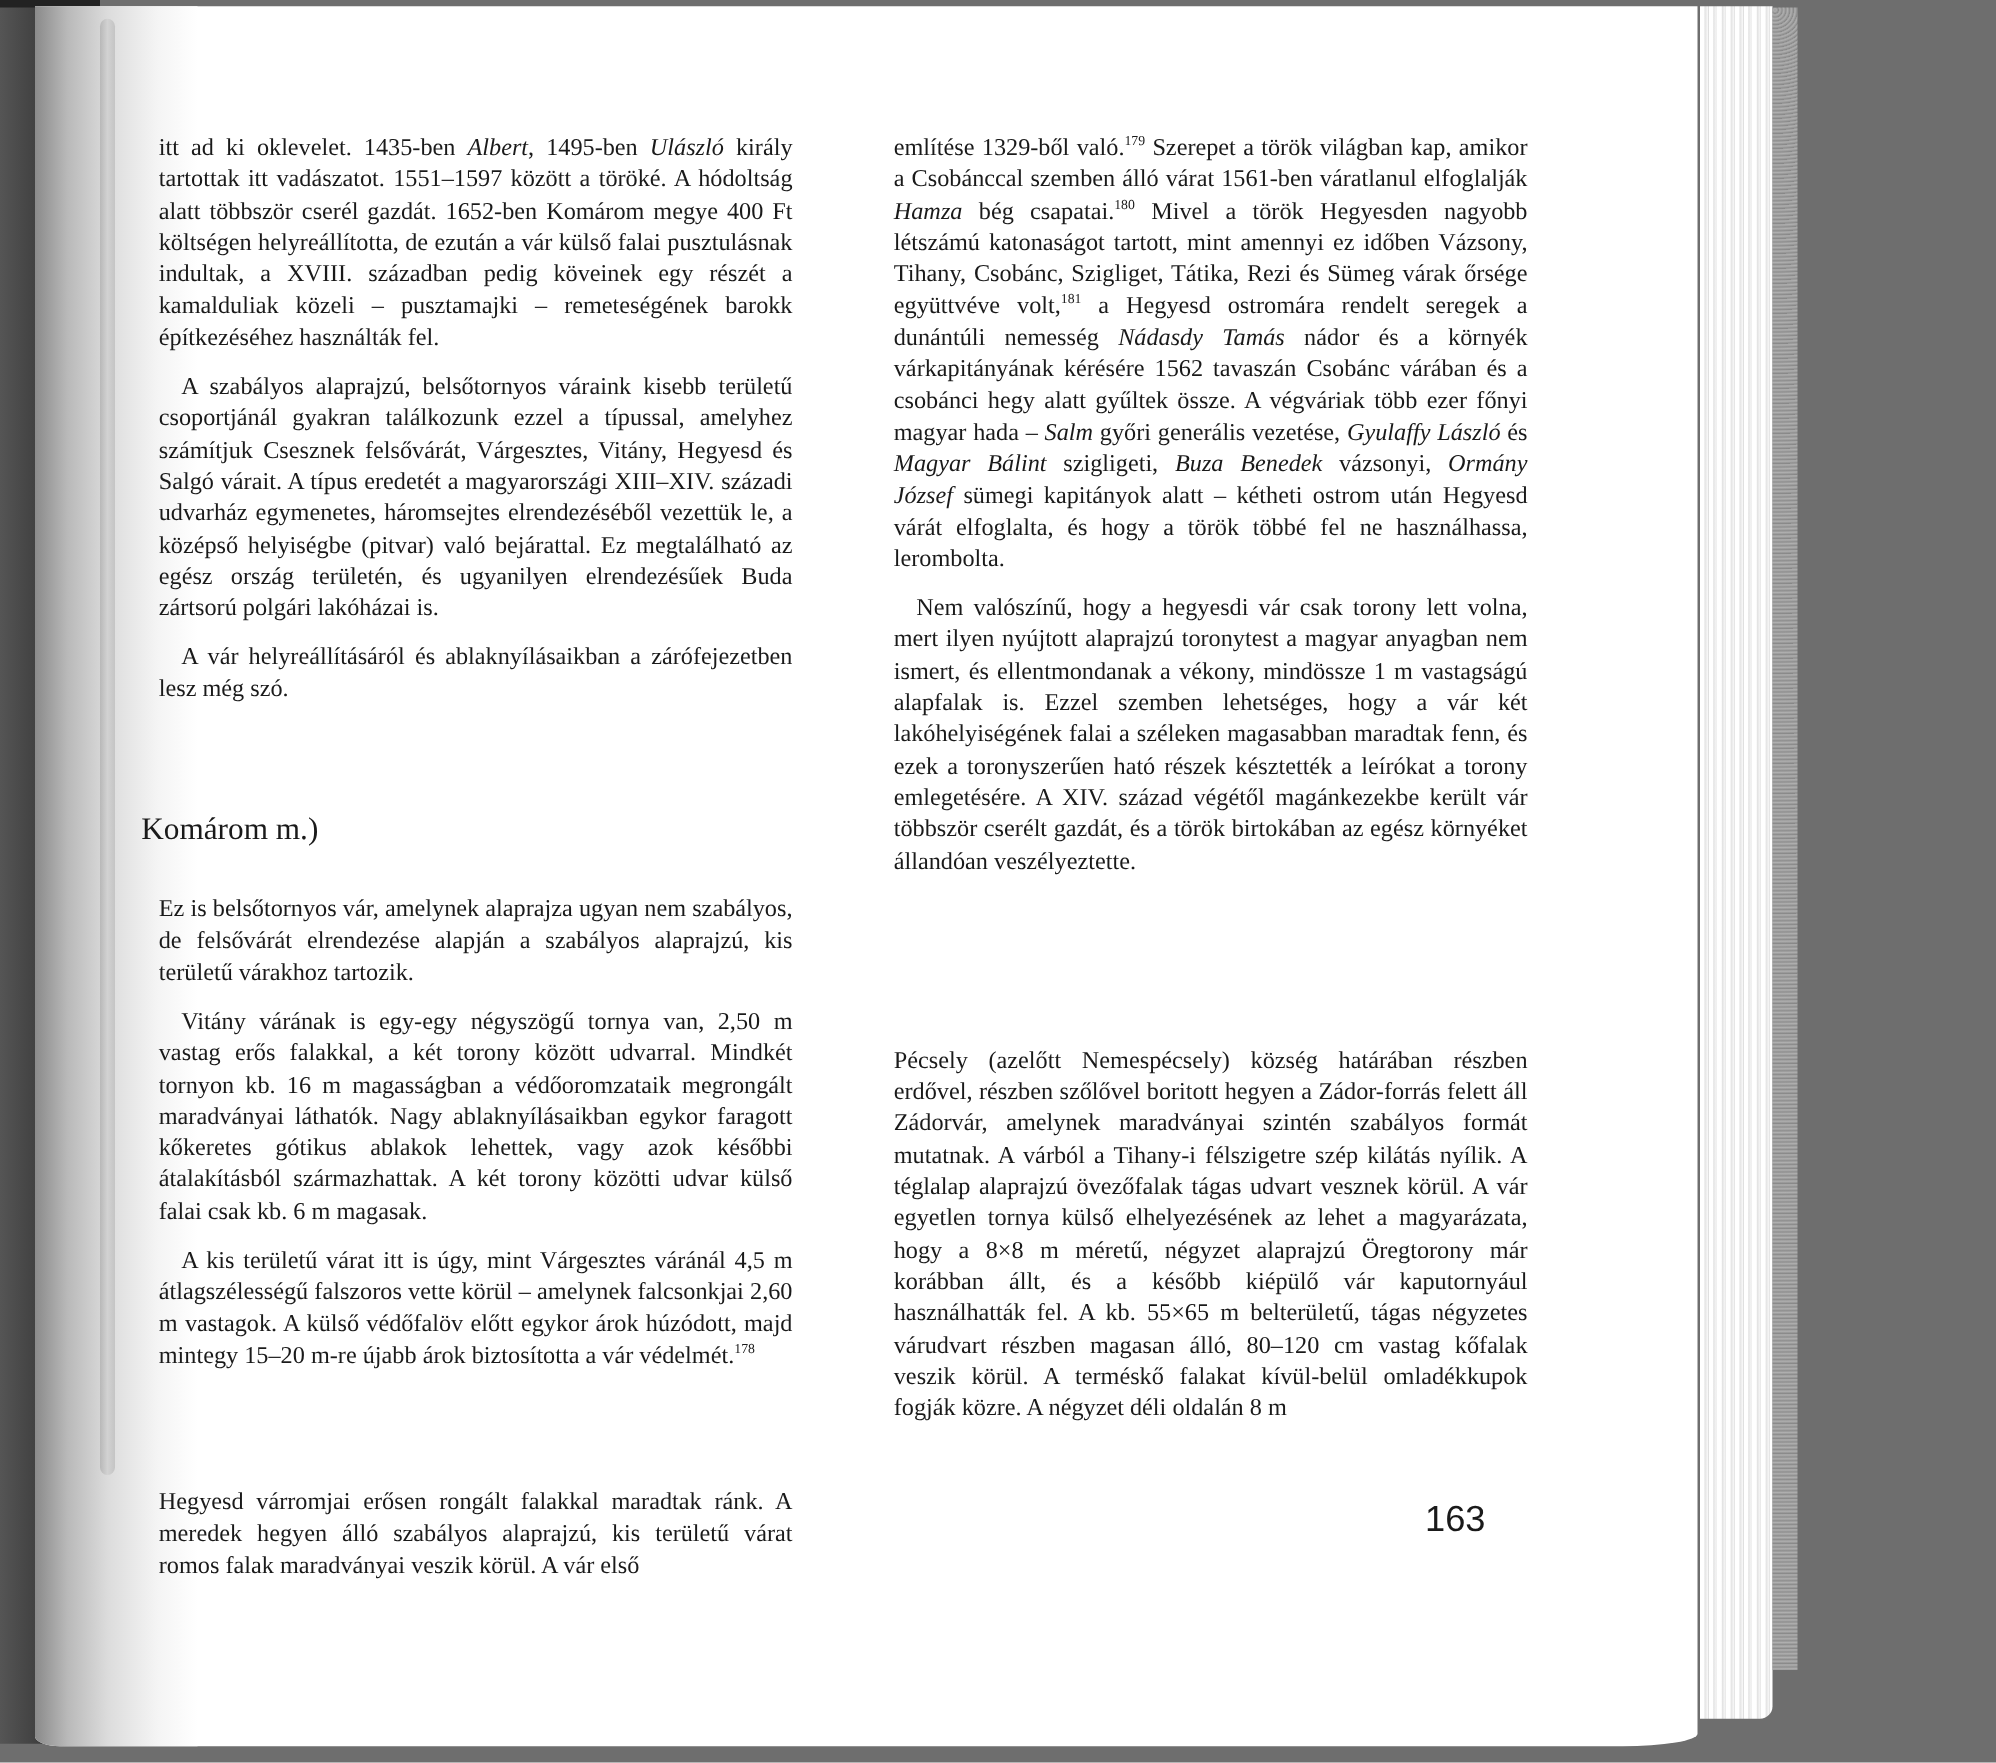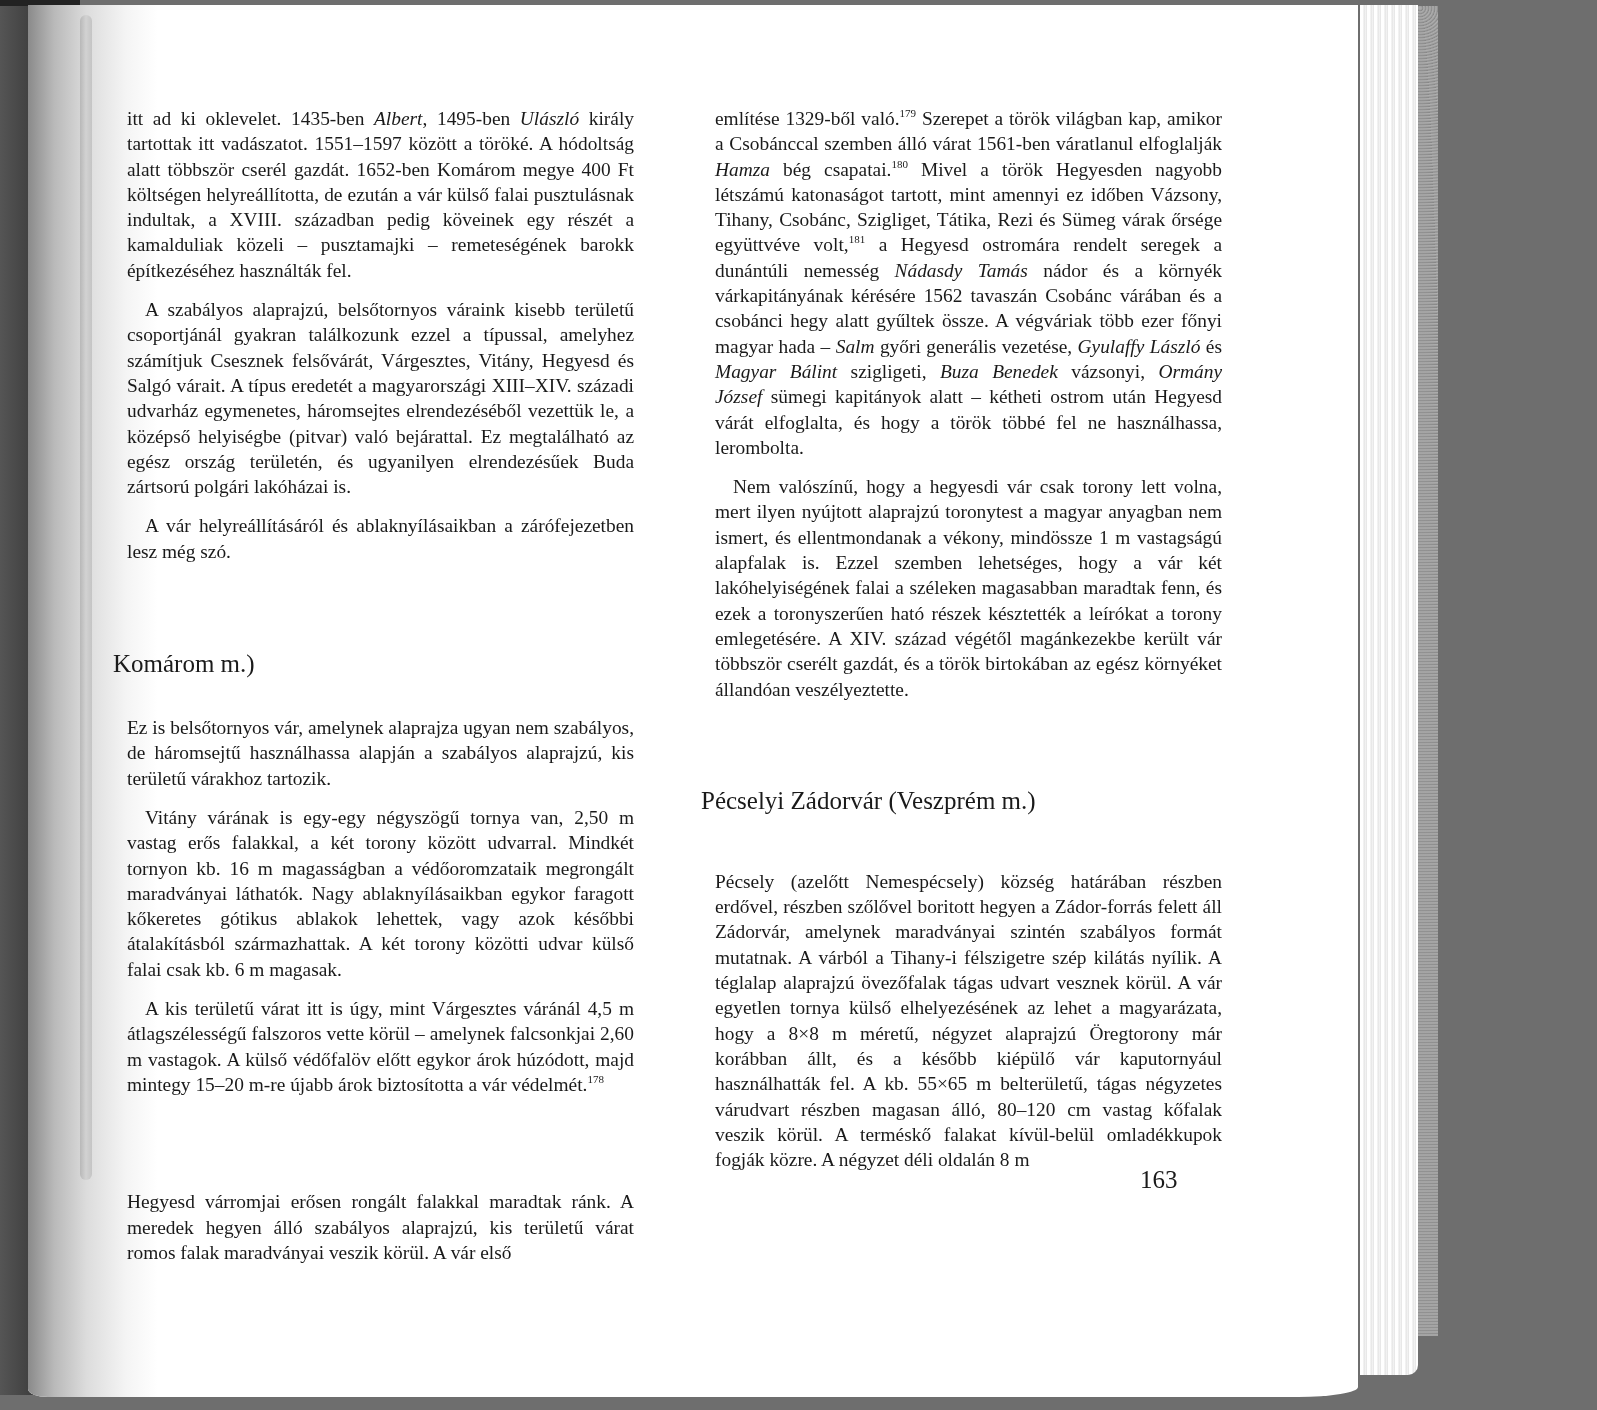--- a/index.html
+++ b/index.html
@@ -52,22 +52,22 @@
     .col-right { left: 701px; }
     .col p { margin: 14px; text-indent: 0; }
     .col p.indent { text-indent: 18px; }
     i { font-style: italic; }
     sup { font-size: 11px; line-height: 0; vertical-align: 8px; }
     h2 {
       font-weight: normal; font-size: 25px; line-height: 33px; margin: 0;
       font-family: "Liberation Serif", "DejaVu Serif", serif;
     }
     .page-number {
-      position: absolute; left: 1140px; top: 1166px; font-size: 25px;
-      font-family: Liberation Serif, serif;
+      position: absolute; left: 1140px; top: 1200px; font-size: 29px;
+      font-family: Liberation Sans, sans-serif;
     }
   </style>
 </head>
 <body>
 
 <div class="spine-shadow"></div>
 <div class="top-edge"></div>
 <div class="page">
   <div class="page-fold"></div>
 </div>
@@ -75,32 +75,31 @@
 <div class="edge-stack-outer"></div>
 
 <div class="col col-left">
   <p><span>itt ad ki oklevelet. 1435-ben </span><i>Albert</i><span>, 1495-ben </span><i>Ulászló</i><span> király tartottak itt vadászatot. 1551–1597 között a töröké. A hódoltság alatt többször cserél gazdát. 1652-ben Komárom megye 400 Ft költségen helyreállította, de ezután a vár külső falai pusztulásnak indultak, a XVIII. században pedig köveinek egy részét a kamalduliak közeli – pusztamajki – remeteségének barokk építkezéséhez használták fel.</span></p>
   <p class="indent">A szabályos alaprajzú, belsőtornyos váraink kisebb területű csoportjánál gyakran találkozunk ezzel a típussal, amelyhez számítjuk Csesznek felsővárát, Várgesztes, Vitány, Hegyesd és Salgó várait. A típus eredetét a magyarországi XIII–XIV. századi udvarház egymenetes, háromsejtes elrendezéséből vezettük le, a középső helyiségbe (pitvar) való bejárattal. Ez megtalálható az egész ország területén, és ugyanilyen elrendezésűek Buda zártsorú polgári lakóházai is.</p>
   <p class="indent">A vár helyreállításáról és ablaknyílásaikban a zárófejezetben lesz még szó.</p>
 
   <div style="height:36px"></div>
   <h2><br><span>Komárom m.)</span></h2>
   <div style="height:21px"></div>
-  <p>Ez is belsőtornyos vár, amelynek alaprajza ugyan nem szabályos, de háromsejtű használhassa alapján a szabályos alaprajzú, kis területű várakhoz tartozik.</p>
+  <p>Ez is belsőtornyos vár, amelynek alaprajza ugyan nem szabályos, de felsővárát elrendezése alapján a szabályos alaprajzú, kis területű várakhoz tartozik.</p>
   <p class="indent">Vitány várának is egy-egy négyszögű tornya van, 2,50 m vastag erős falakkal, a két torony között udvarral. Mindkét tornyon kb. 16 m magasságban a védőoromzataik megrongált maradványai láthatók. Nagy ablaknyílásaikban egykor faragott kőkeretes gótikus ablakok lehettek, vagy azok későbbi átalakításból származhattak. A két torony közötti udvar külső falai csak kb. 6 m magasak.</p>
   <p class="indent"><span>A kis területű várat itt is úgy, mint Várgesztes váránál 4,5 m átlagszélességű falszoros vette körül – amelynek falcsonkjai 2,60 m vastagok. A külső védőfalöv előtt egykor árok húzódott, majd mintegy 15–20 m-re újabb árok biztosította a vár védelmét.</span><sup>178</sup></p>
 
   <div style="height:44px"></div>
   <div style="height:20px"></div>
   <p>Hegyesd várromjai erősen rongált falakkal maradtak ránk. A meredek hegyen álló szabályos alaprajzú, kis területű várat romos falak maradványai veszik körül. A vár első</p>
 </div>
 
 <div class="col col-right">
   <p><span>említése 1329-ből való.</span><sup>179</sup><span> Szerepet a török világban kap, amikor a Csobánccal szemben álló várat 1561-ben váratlanul elfoglalják </span><i>Hamza</i><span> bég csapatai.</span><sup>180</sup><span> Mivel a török Hegyesden nagyobb létszámú katonaságot tartott, mint amennyi ez időben Vázsony, Tihany, Csobánc, Szigliget, Tátika, Rezi és Sümeg várak őrsége együttvéve volt,</span><sup>181</sup><span> a Hegyesd ostromára rendelt seregek a dunántúli nemesség </span><i>Nádasdy Tamás</i><span> nádor és a környék várkapitányának kérésére 1562 tavaszán Csobánc várában és a csobánci hegy alatt gyűltek össze. A végváriak több ezer főnyi magyar hada – </span><i>Salm</i><span> győri generális vezetése, </span><i>Gyulaffy László</i><span> és </span><i>Magyar Bálint</i><span> szigligeti, </span><i>Buza Benedek</i><span> vázsonyi, </span><i>Ormány József</i><span> sümegi kapitányok alatt – kétheti ostrom után Hegyesd várát elfoglalta, és hogy a török többé fel ne használhassa, lerombolta.</span></p>
   <p class="indent" style="margin-top:6px">Nem valószínű, hogy a hegyesdi vár csak torony lett volna, mert ilyen nyújtott alaprajzú toronytest a magyar anyagban nem ismert, és ellentmondanak a vékony, mindössze 1 m vastagságú alapfalak is. Ezzel szemben lehetséges, hogy a vár két lakóhelyiségének falai a széleken magasabban maradtak fenn, és ezek a toronyszerűen ható részek késztették a leírókat a torony emlegetésére. A XIV. század végétől magánkezekbe került vár többször cserélt gazdát, és a török birtokában az egész környéket állandóan veszélyeztette.</p>
 
   <div style="height:68px"></div>
-  <h2>Pécselyi Zádorvár (Veszprém m.)</h2>
   <div style="height:38px"></div>
   <p>Pécsely (azelőtt Nemespécsely) község határában részben erdővel, részben szőlővel boritott hegyen a Zádor-forrás felett áll Zádorvár, amelynek maradványai szintén szabályos formát mutatnak. A várból a Tihany-i félszigetre szép kilátás nyílik. A téglalap alaprajzú övezőfalak tágas udvart vesznek körül. A vár egyetlen tornya külső elhelyezésének az lehet a magyarázata, hogy a 8×8 m méretű, négyzet alaprajzú Öregtorony már korábban állt, és a később kiépülő vár kaputornyául használhatták fel. A kb. 55×65 m belterületű, tágas négyzetes várudvart részben magasan álló, 80–120 cm vastag kőfalak veszik körül. A terméskő falakat kívül-belül omladékkupok fogják közre. A négyzet déli oldalán 8 m</p>
 </div>
 
 <div class="page-number">163</div>
 
 </body></html>

